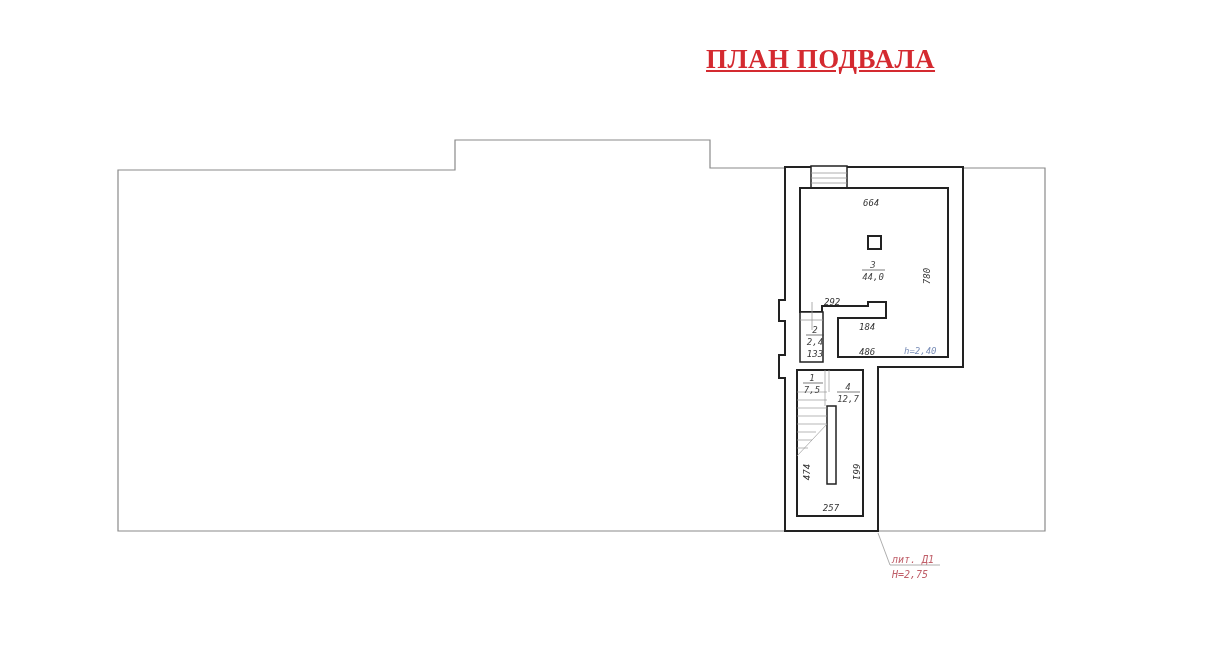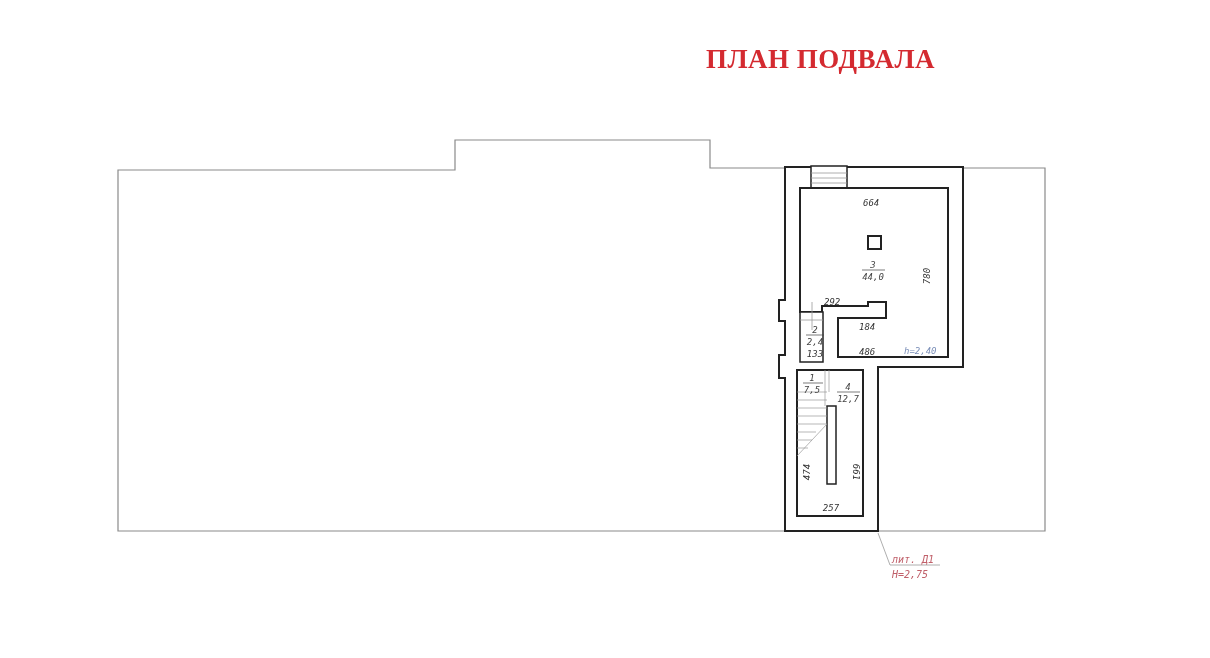--- a/index.html
+++ b/index.html
@@ -1,17 +1,17 @@
 <!DOCTYPE html>
 <html><head>
 <meta charset="utf-8">
 <style>
   html, body { margin: 0; padding: 0; background: #ffffff; }
   body { width: 1210px; height: 658px; position: relative; overflow: hidden; font-family: "DejaVu Sans", sans-serif; }
-  .title { position: absolute; left: 706px; top: 44px; font-family: "Liberation Serif", serif; font-weight: bold; font-size: 27px; color: #d42a30; letter-spacing: 0.5px; white-space: nowrap; }
+  .title { position: absolute; left: 706px; top: 44px; font-family: "Liberation Serif", serif; font-weight: bold; font-size: 27px; color: #d42a30; letter-spacing: 0.5px; white-space: nowrap; text-decoration: underline; }
   svg.plan { position: absolute; left: 0; top: 0; }
   .dim { font-family: "DejaVu Sans Mono", monospace; font-style: italic; font-size: 9px; fill: #333; }
   .dimblue { font-family: "DejaVu Sans Mono", monospace; font-style: italic; font-size: 9px; fill: #7b8fb8; }
   .lbl { font-family: "DejaVu Sans Mono", monospace; font-style: italic; font-size: 9px; fill: #444; }
   .red { font-family: "DejaVu Sans Mono", monospace; font-style: italic; font-size: 10px; fill: #c0606a; }
 </style>
 </head>
 <body>
 
 <div class="title">ПЛАН ПОДВАЛА</div>

